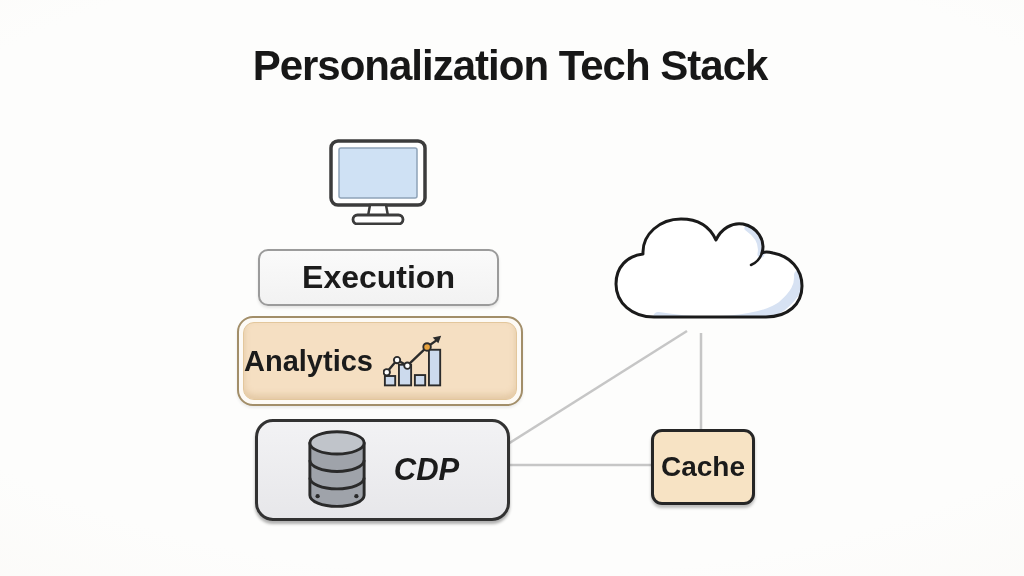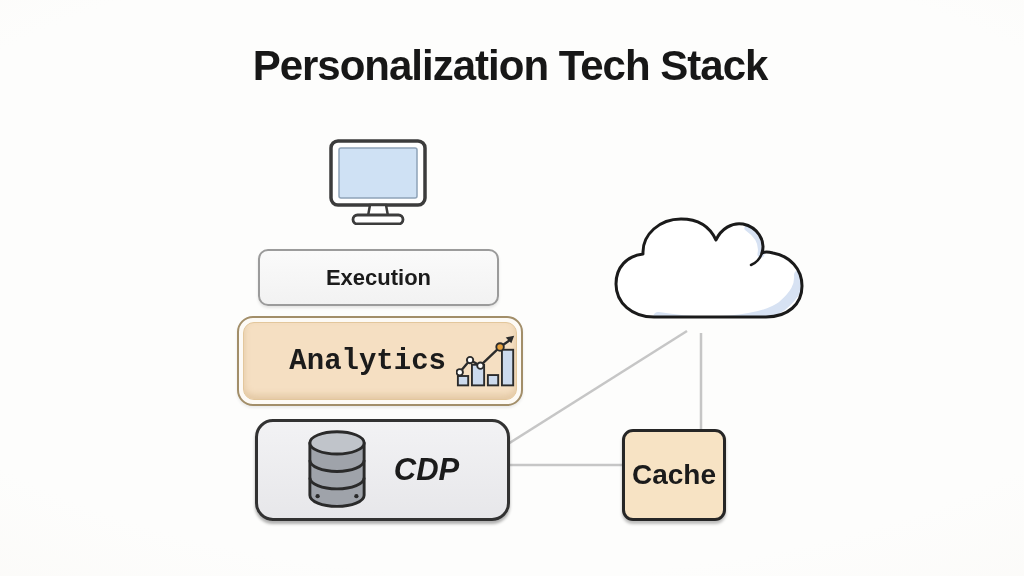--- a/index.html
+++ b/index.html
@@ -26,55 +26,55 @@
   .node-label{font-weight:700;color:#1b1b1b;}
 
   .monitor-wrap{position:absolute;left:329px;top:139px;width:98px;height:86px;z-index:2;}
 
   .execution{
     left:258px;top:249px;width:241px;height:57px;
     background:linear-gradient(#fafafa,#f2f2f2);
     border:2px solid #9b9b9b;border-radius:10px;
     box-shadow:0 2px 3px rgba(0,0,0,0.10);
   }
-  .execution .node-label{font-size:22px;}
+  .execution .node-label{font-size:32px;}
 
   .analytics-outer{
     left:237px;top:316px;width:286px;height:90px;
     border:2px solid #a28e69;border-radius:16px;
     padding:4px;background:#fdfaf5;
     box-shadow:0 2px 3px rgba(0,0,0,0.08);
   }
   .analytics-inner{
     width:100%;height:100%;box-sizing:border-box;
     background:#f5dfc2;
     border:1px solid #e3c79c;border-radius:11px;
     box-shadow:inset 0 -4px 6px rgba(182,142,88,0.28);
-    display:flex;align-items:center;justify-content:flex-end;gap:10px;font-family:Liberation Mono, monospace;
+    display:flex;align-items:center;justify-content:flex-start;gap:10px;
   }
   .analytics-inner .node-label{font-size:29px;}
 
   .cdp{
     left:255px;top:419px;width:255px;height:102px;
     background:linear-gradient(#f2f2f4,#e7e7ea);
     border:3px solid #323232;border-radius:18px;
     box-shadow:0 3px 3px rgba(0,0,0,0.30);
     gap:26px;
     font-style:italic;
   }
   .cdp .node-label{font-size:31px;}
 
   .cloud-wrap{position:absolute;left:610px;top:211px;width:200px;height:126px;z-index:2;}
   .cloud-label{
     position:absolute;left:0;top:62px;width:200px;text-align:center;
     font-size:29px;font-weight:700;color:#1b1b1b;
   }
 
   .cache{
-    left:622px;top:429px;width:104px;height:92px;
+    left:651px;top:429px;width:104px;height:76px;
     background:#f7e3c4;
     border:3px solid #262626;border-radius:11px;
     box-shadow:0 3px 3px rgba(0,0,0,0.25);
   }
   .cache .node-label{font-size:28px;}
 </style>
 </head>
 <body>
 
 <div class="canvas">

